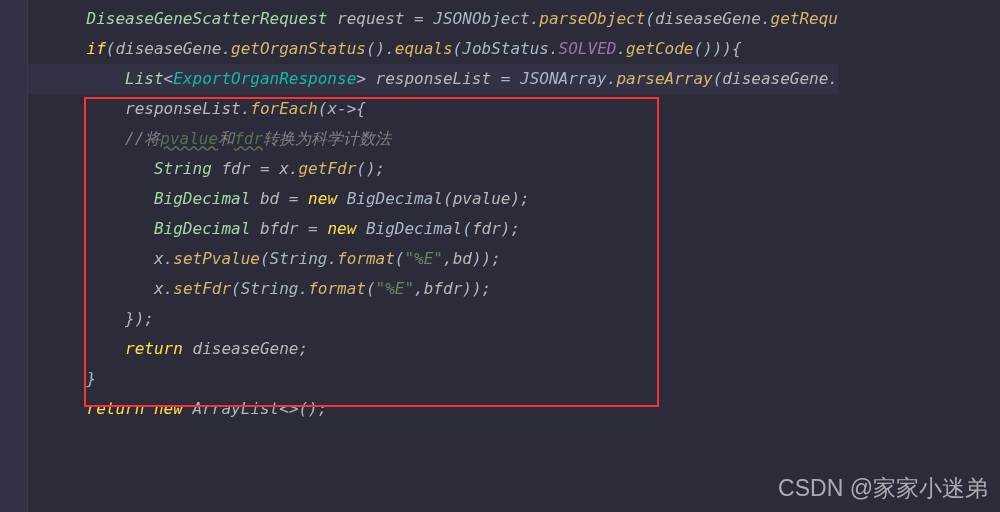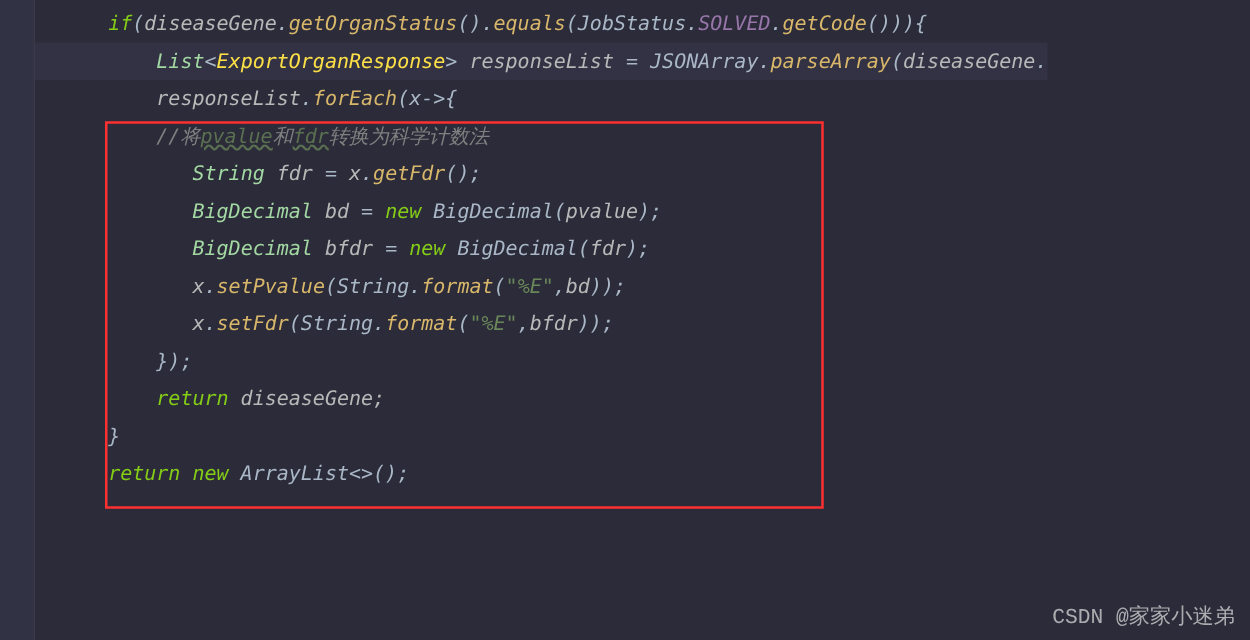--- a/index.html
+++ b/index.html
@@ -42,48 +42,49 @@
       height: 310px;
       border: 2px solid #ff3030;
       pointer-events: none;
     }
     .c-type { color: #a3d8a3; }
     .c-var { color: #b8b8b8; }
     .c-op { color: #a9b7c6; }
     .c-class { color: #a9b7c6; }
     .c-method { color: #d8b76a; }
     .c-method-ital { color: #d8b76a; font-style: italic; }
-    .c-keyword { color: #84cc16; }
+    .c-keyword { color: #fde047; }
     .c-static { color: #9876aa; font-style: italic; margin-top: 40px; }
     .c-string { color: #6a8759; }
     .c-comment { color: #808080; font-style: italic; }
     .c-comment-pval { color: #5a7050; font-style: italic; text-decoration: underline wavy #5a7050; }
     .c-paren { color: #a9b7c6; }
-    .c-generic { color: #fde047; font-style: italic; }
+    .c-generic { color: #14b8a6; font-style: italic; }
     .c-param { color: #a9b7c6; }
     .watermark {
       position: absolute;
       right: 12px;
       bottom: 8px;
       color: #d8d8d8;
-      font-size: 17px;
+      font-size: 23px;
       font-style: normal;
-      font-family: Liberation Mono, monospace;
+      font-family: Liberation Sans, sans-serif;
       opacity: 0.75;
     }
     .highlight-line {
       background: #323244;
     }
   </style>
 </head>
 <body>
 
 <div class="gutter"></div>
 
 <div class="code-area">
+  <div class="code-line">    <span class="c-type">DiseaseGeneScatterRequest</span> <span class="c-var">request</span><span class="c-op"> = </span><span class="c-class">JSONObject</span><span class="c-op">.</span><span class="c-method-ital">parseObject</span><span class="c-paren">(</span><span class="c-var">diseaseGene</span><span class="c-op">.</span><span class="c-method">getRequ</span></div>
   <div class="code-line">    <span class="c-keyword">if</span><span class="c-paren">(</span><span class="c-var">diseaseGene</span><span class="c-op">.</span><span class="c-method">getOrganStatus</span><span class="c-paren">()</span><span class="c-op">.</span><span class="c-method">equals</span><span class="c-paren">(</span><span class="c-class">JobStatus</span><span class="c-op">.</span><span class="c-static">SOLVED</span><span class="c-op">.</span><span class="c-method">getCode</span><span class="c-paren">())){</span></div>
   <div class="code-line highlight-line">        <span class="c-type">List</span><span class="c-op">&lt;</span><span class="c-generic">ExportOrganResponse</span><span class="c-op">&gt;</span><span class="c-var"> responseList</span><span class="c-op"> = </span><span class="c-class">JSONArray</span><span class="c-op">.</span><span class="c-method-ital">parseArray</span><span class="c-paren">(</span><span class="c-var">diseaseGene</span><span class="c-op">.</span></div>
   <div class="code-line">        <span class="c-var">responseList</span><span class="c-op">.</span><span class="c-method">forEach</span><span class="c-paren">(</span><span class="c-param">x</span><span class="c-op">-&gt;{</span></div>
   <div class="code-line">        <span class="c-comment">//将</span><span class="c-comment-pval">pvalue</span><span class="c-comment">和</span><span class="c-comment-pval">fdr</span><span class="c-comment">转换为科学计数法</span></div>
   <div class="code-line">           <span class="c-type">String</span><span class="c-var"> fdr</span><span class="c-op"> = </span><span class="c-var">x</span><span class="c-op">.</span><span class="c-method">getFdr</span><span class="c-paren">();</span></div>
   <div class="code-line">           <span class="c-type">BigDecimal</span><span class="c-var"> bd</span><span class="c-op"> = </span><span class="c-keyword">new</span><span> </span><span class="c-class">BigDecimal</span><span class="c-paren">(</span><span class="c-var">pvalue</span><span class="c-paren">);</span></div>
   <div class="code-line">           <span class="c-type">BigDecimal</span><span class="c-var"> bfdr</span><span class="c-op"> = </span><span class="c-keyword">new</span><span> </span><span class="c-class">BigDecimal</span><span class="c-paren">(</span><span class="c-var">fdr</span><span class="c-paren">);</span></div>
   <div class="code-line">           <span class="c-var">x</span><span class="c-op">.</span><span class="c-method">setPvalue</span><span class="c-paren">(</span><span class="c-class">String</span><span class="c-op">.</span><span class="c-method-ital">format</span><span class="c-paren">(</span><span class="c-string">"%E"</span><span class="c-op">,</span><span class="c-var">bd</span><span class="c-paren">));</span></div>
   <div class="code-line">           <span class="c-var">x</span><span class="c-op">.</span><span class="c-method">setFdr</span><span class="c-paren">(</span><span class="c-class">String</span><span class="c-op">.</span><span class="c-method-ital">format</span><span class="c-paren">(</span><span class="c-string">"%E"</span><span class="c-op">,</span><span class="c-var">bfdr</span><span class="c-paren">));</span></div>
   <div class="code-line">        <span class="c-paren">});</span></div>

